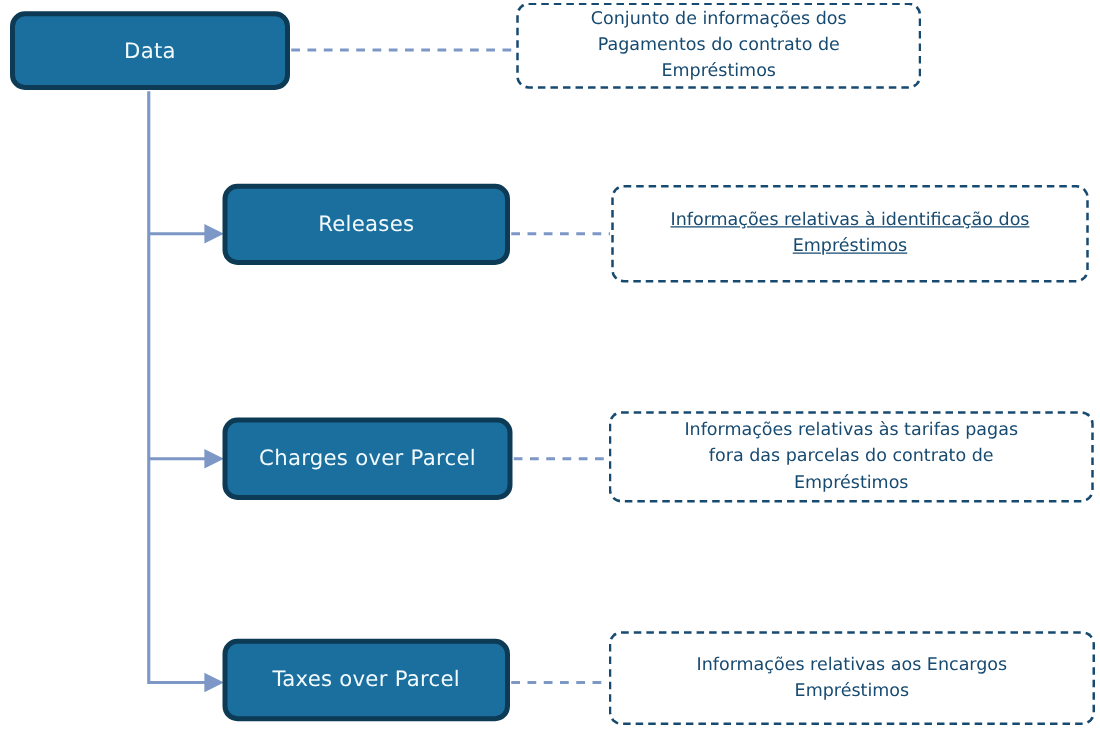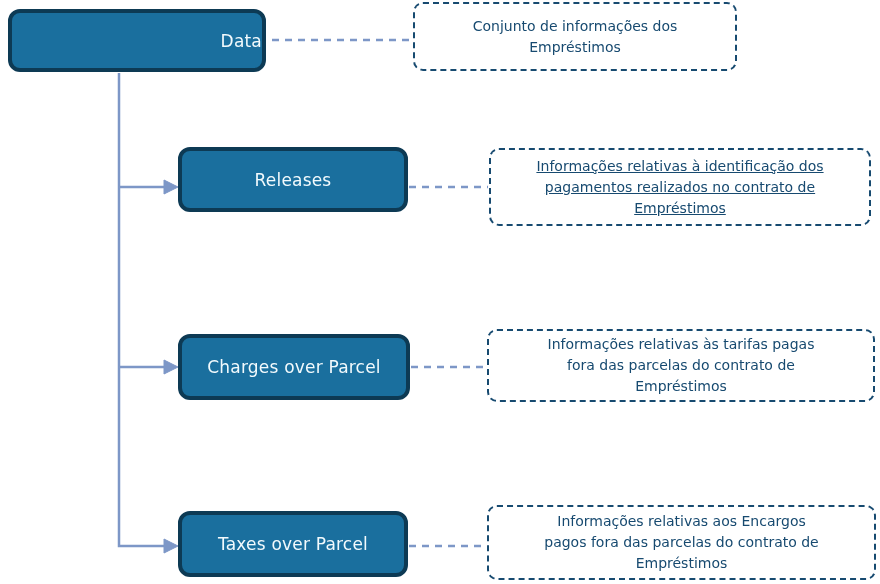--- a/index.html
+++ b/index.html
@@ -18,21 +18,21 @@
     border: 4px solid var(--node-border, #0d3a54);
     border-radius: 12px;
     color: var(--node-text, #f2fafd);
     display: flex;
     align-items: center;
     justify-content: center;
     font-size: 17px;
     letter-spacing: 0.2px;
     text-align: center;
   }
-  #node-data     { left: 8px;   top: 9px;   width: 258px; height: 63px; justify-content: flex-end; }
+  #node-data     { left: 8px;   top: 9px;   width: 224px; height: 63px; }
   #node-releases { left: 178px; top: 147px; width: 230px; height: 65px; }
   #node-charges  { left: 178px; top: 334px; width: 232px; height: 66px; }
   #node-taxes    { left: 178px; top: 511px; width: 230px; height: 66px; }
 
   .note {
     position: absolute;
     box-sizing: border-box;
     border: 2px dashed var(--note-border, #174a70);
     border-radius: 10px;
     color: var(--note-text, #174a70);
@@ -108,34 +108,33 @@
   <div class="node" id="node-charges">
     <span>Charges over Parcel</span>
   </div>
 
   <div class="node" id="node-taxes">
     <span>Taxes over Parcel</span>
   </div>
 
   <div class="note" id="note-data">
     <span>Conjunto de informações dos</span>
+    <span>Pagamentos do contrato de</span>
     <span>Empréstimos</span>
   </div>
 
   <div class="note" id="note-releases">
     <span>Informações relativas à identificação dos</span>
-    <span>pagamentos realizados no contrato de</span>
     <span>Empréstimos</span>
   </div>
 
   <div class="note" id="note-charges">
     <span>Informações relativas às tarifas pagas</span>
     <span>fora das parcelas do contrato de</span>
     <span>Empréstimos</span>
   </div>
 
   <div class="note" id="note-taxes">
     <span>Informações relativas aos Encargos</span>
-    <span>pagos fora das parcelas do contrato de</span>
     <span>Empréstimos</span>
   </div>
 
 </div>
 
 </body></html>

